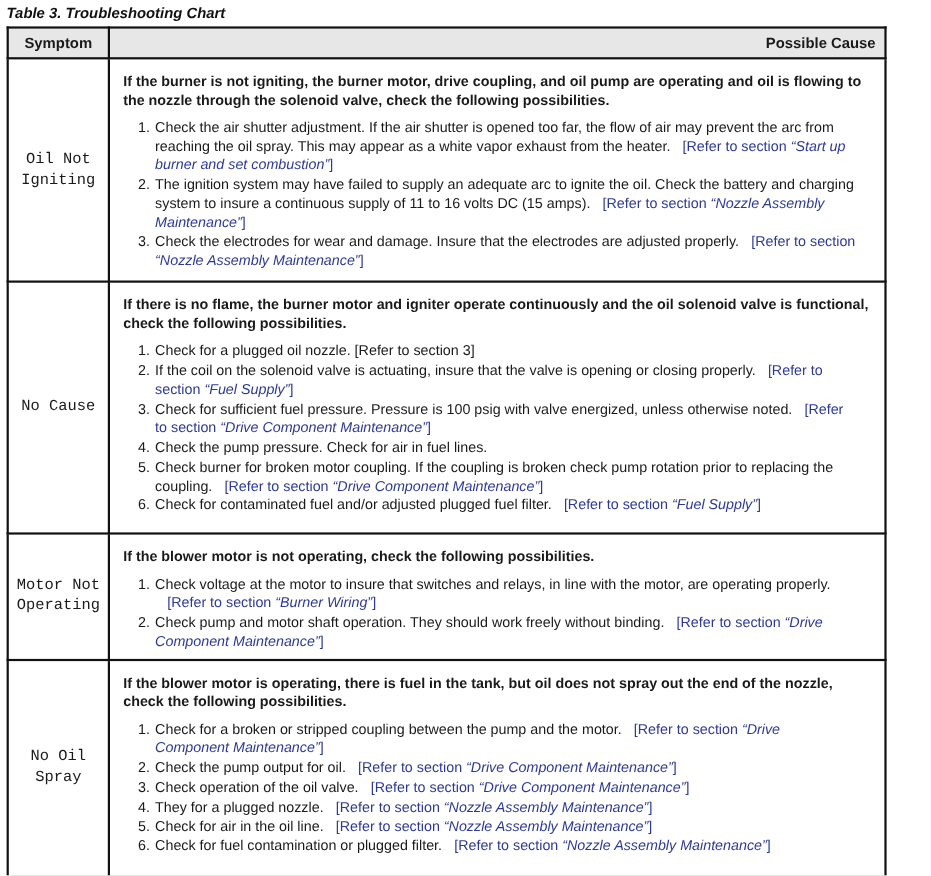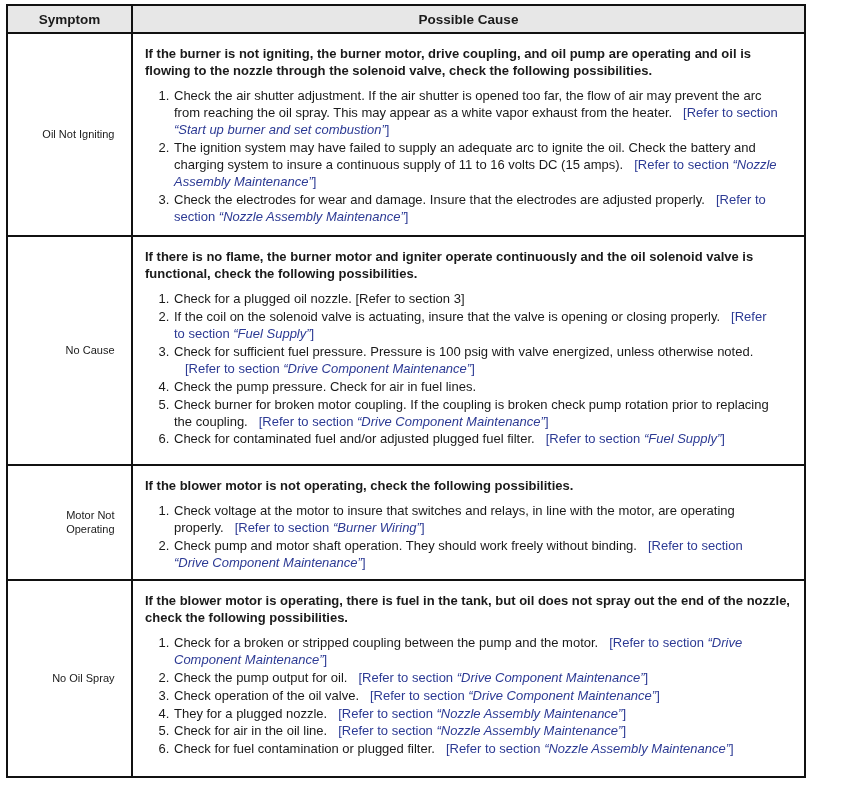--- a/index.html
+++ b/index.html
@@ -32,36 +32,37 @@
   table.ts-table th,
   table.ts-table td {
     border: 2px solid #111;
     box-sizing: border-box;
   }
   thead tr { height: 28px; }
   th {
     background: #e7e7e7;
     font-size: 13.5px;
     font-weight: bold;
-    text-align: center;
+    text-align: right;
     padding: 3px 8px;
   }
   th.col-symptom {
-    width: 125px;
+    width: 92px;
     text-align: center;
   }
   tbody tr:nth-child(1) { height: 203px; }
   tbody tr:nth-child(2) { height: 229px; }
   tbody tr:nth-child(3) { height: 110px; }
   tbody tr:nth-child(4) { height: 197px; }
   td.symptom-cell {
     vertical-align: middle;
-    text-align: right;
-    font-size: 11px;
+    text-align: center;
+    font-size: 14px;
     padding: 2px;
+    font-family: Liberation Mono, monospace;
   }
   .symptom-label {
     max-width: 90px;
     margin: 0 auto;
     line-height: 1.35;
   }
   td.cause-cell {
     vertical-align: top;
     padding: 11px 10px 6px 12px;
     font-size: 13px;
@@ -87,20 +88,21 @@
     cursor: pointer;
   }
   .ref-name {
     font-style: italic;
   }
 </style>
 </head>
 <body>
 
 <div class="page">
+  <div class="doc-title">Table 3. Troubleshooting Chart</div>
   <table class="ts-table">
     <thead>
       <tr>
         <th class="col-symptom">Symptom</th>
         <th class="col-cause">Possible Cause</th>
       </tr>
     </thead>
     <tbody id="tbody">
         <tr>
           <td class="symptom-cell">

